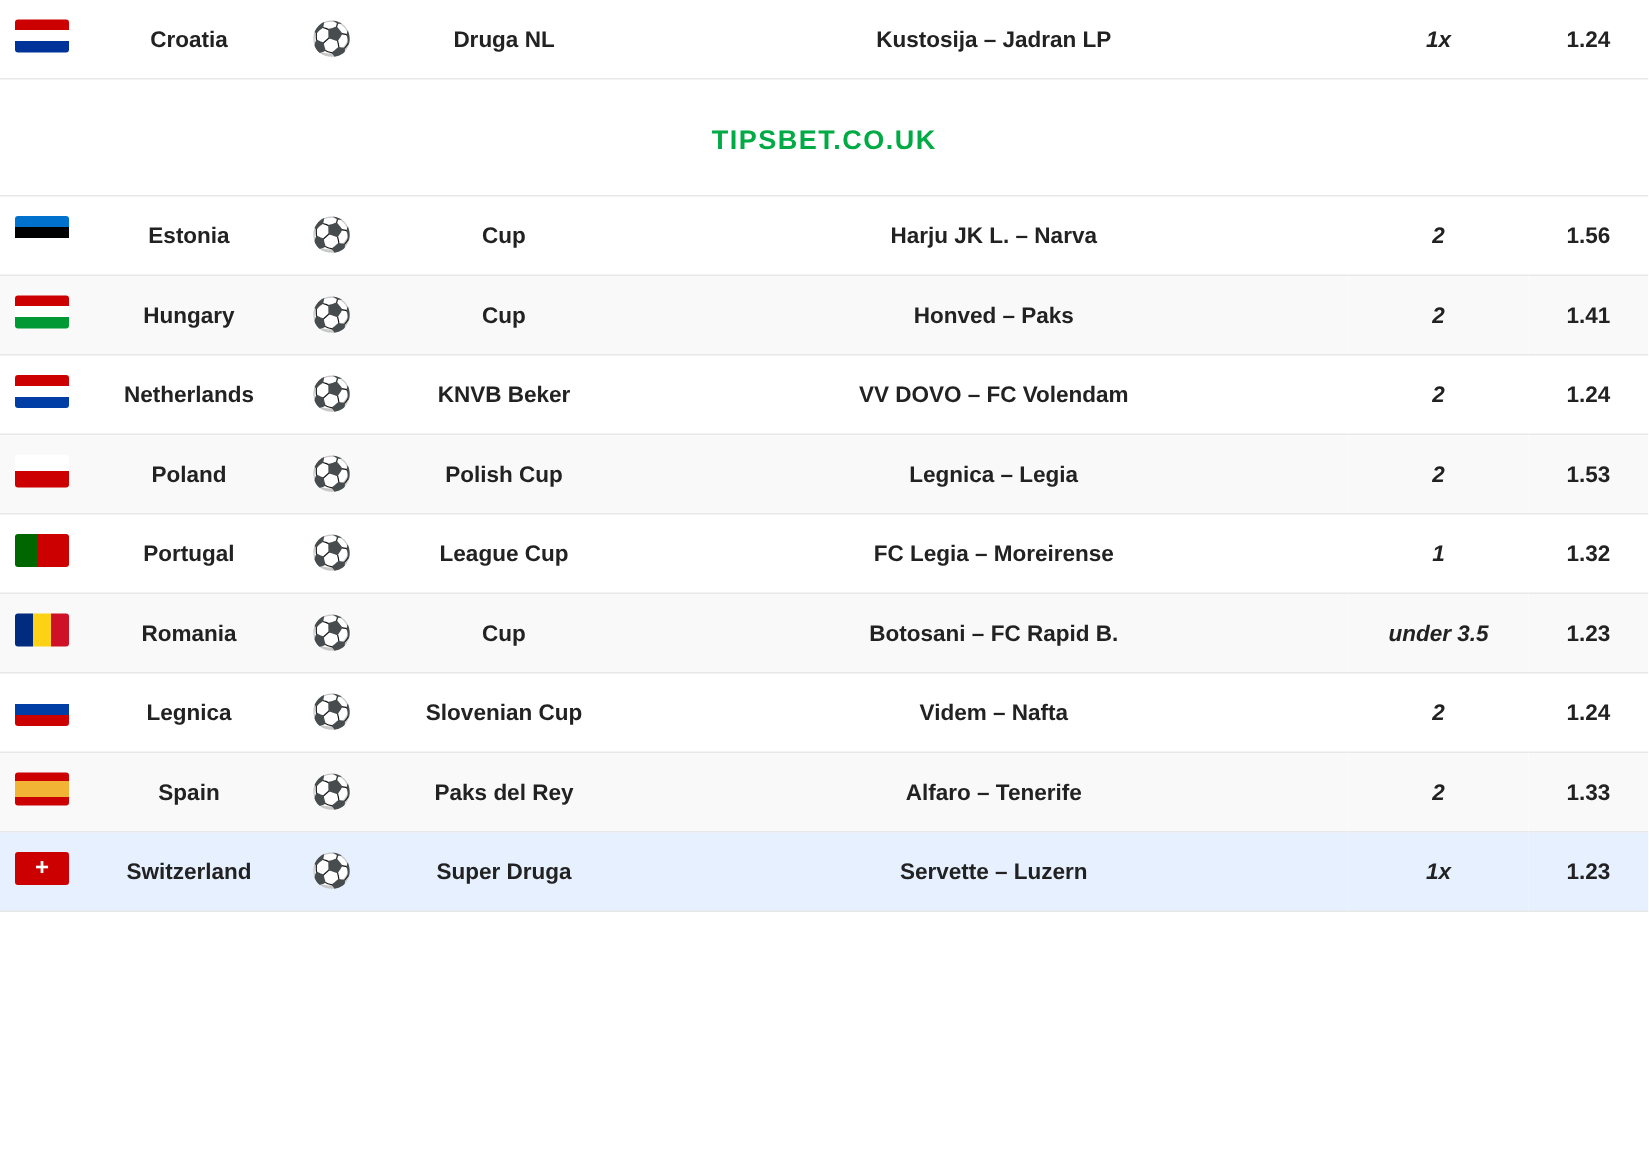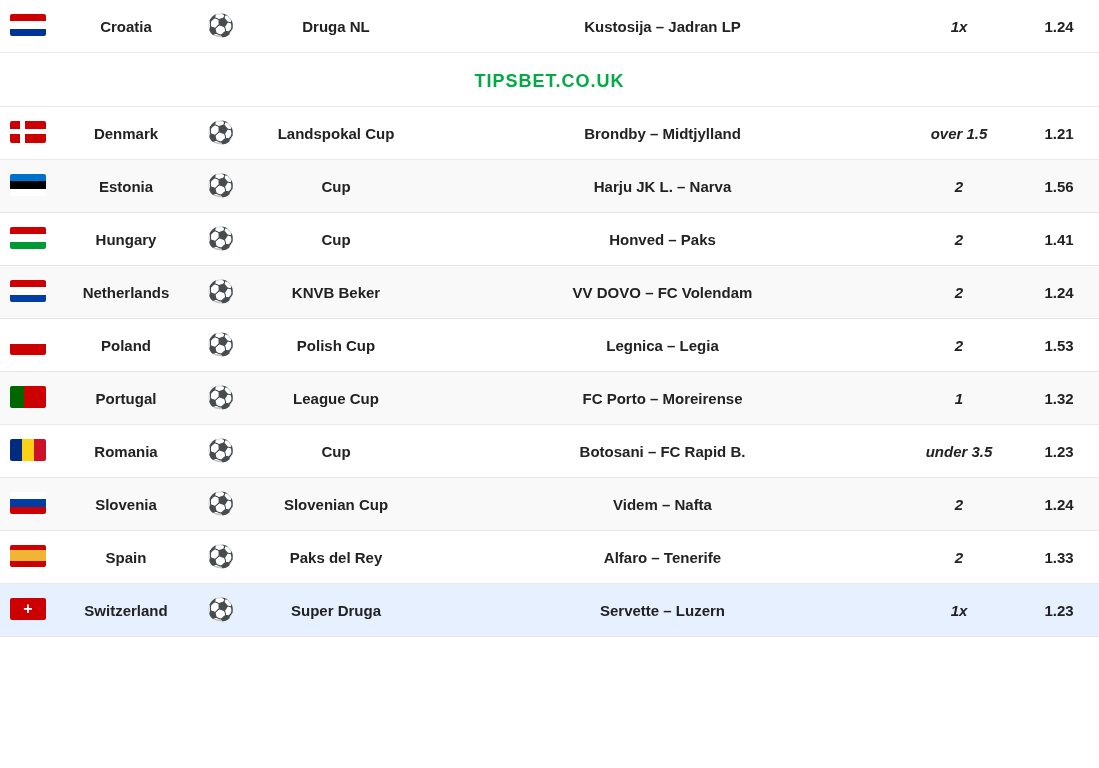--- a/index.html
+++ b/index.html
@@ -112,37 +112,26 @@
       <span class="flag flag-croatia"></span>
     </td>
     <td class="country-cell">Croatia</td>
     <td class="ball-cell">⚽</td>
     <td class="competition-cell">Druga NL</td>
     <td class="match-cell">Kustosija – Jadran LP</td>
     <td class="tip-cell">1x</td>
     <td class="odds-cell">1.24</td>
   </tr>
         <tr style="background: rgb(255, 255, 255);">
-          <td colspan="7" style="padding:4px">
+          <td colspan="7" style="padding:16px">
     <div class="site-title">TIPSBET.CO.UK</div>
   </td>
         </tr>
         <tr>
       <td class="flag-cell">
-        <span class="flag flag-denmark"></span>
-      </td>
-      <td class="country-cell">Denmark</td>
-      <td class="ball-cell">⚽</td>
-      <td class="competition-cell">Landspokal Cup</td>
-      <td class="match-cell">Brondby – Midtjylland</td>
-      <td class="tip-cell">over 1.5</td>
-      <td class="odds-cell">1.21</td>
-    </tr>
-        <tr>
-      <td class="flag-cell">
         <span class="flag flag-estonia"></span>
       </td>
       <td class="country-cell">Estonia</td>
       <td class="ball-cell">⚽</td>
       <td class="competition-cell">Cup</td>
       <td class="match-cell">Harju JK L. – Narva</td>
       <td class="tip-cell">2</td>
       <td class="odds-cell">1.56</td>
     </tr>
         <tr>
@@ -178,40 +167,40 @@
       <td class="tip-cell">2</td>
       <td class="odds-cell">1.53</td>
     </tr>
         <tr>
       <td class="flag-cell">
         <span class="flag flag-portugal"></span>
       </td>
       <td class="country-cell">Portugal</td>
       <td class="ball-cell">⚽</td>
       <td class="competition-cell">League Cup</td>
-      <td class="match-cell">FC Porto – Moreirense</td>
+      <td class="match-cell">FC Legia – Moreirense</td>
       <td class="tip-cell">1</td>
       <td class="odds-cell">1.32</td>
     </tr>
         <tr>
       <td class="flag-cell">
         <span class="flag flag-romania"></span>
       </td>
       <td class="country-cell">Romania</td>
       <td class="ball-cell">⚽</td>
       <td class="competition-cell">Cup</td>
       <td class="match-cell">Botosani – FC Rapid B.</td>
       <td class="tip-cell">under 3.5</td>
       <td class="odds-cell">1.23</td>
     </tr>
         <tr>
       <td class="flag-cell">
         <span class="flag flag-slovenia"></span>
       </td>
-      <td class="country-cell">Slovenia</td>
+      <td class="country-cell">Legnica</td>
       <td class="ball-cell">⚽</td>
       <td class="competition-cell">Slovenian Cup</td>
       <td class="match-cell">Videm – Nafta</td>
       <td class="tip-cell">2</td>
       <td class="odds-cell">1.24</td>
     </tr>
         <tr>
       <td class="flag-cell">
         <span class="flag flag-spain"></span>
       </td>

